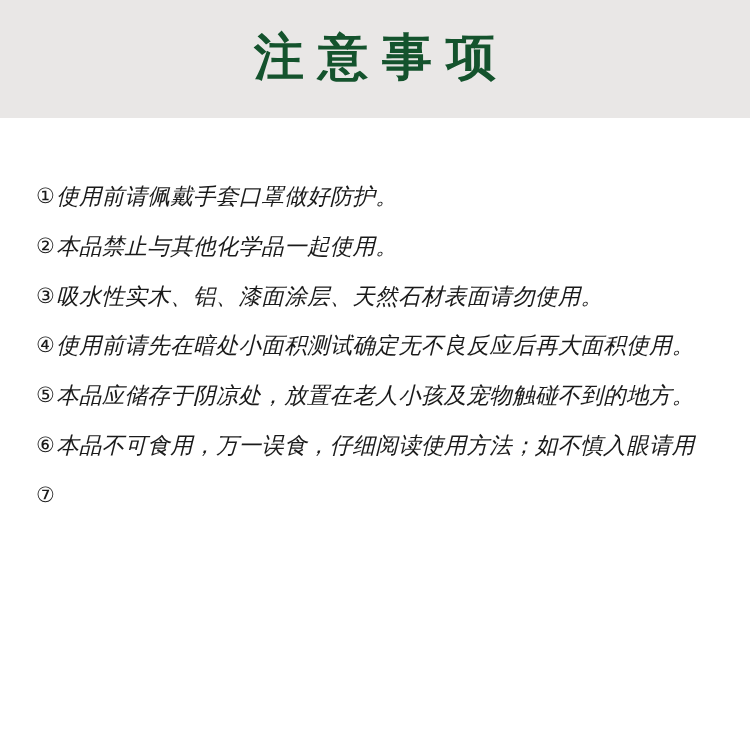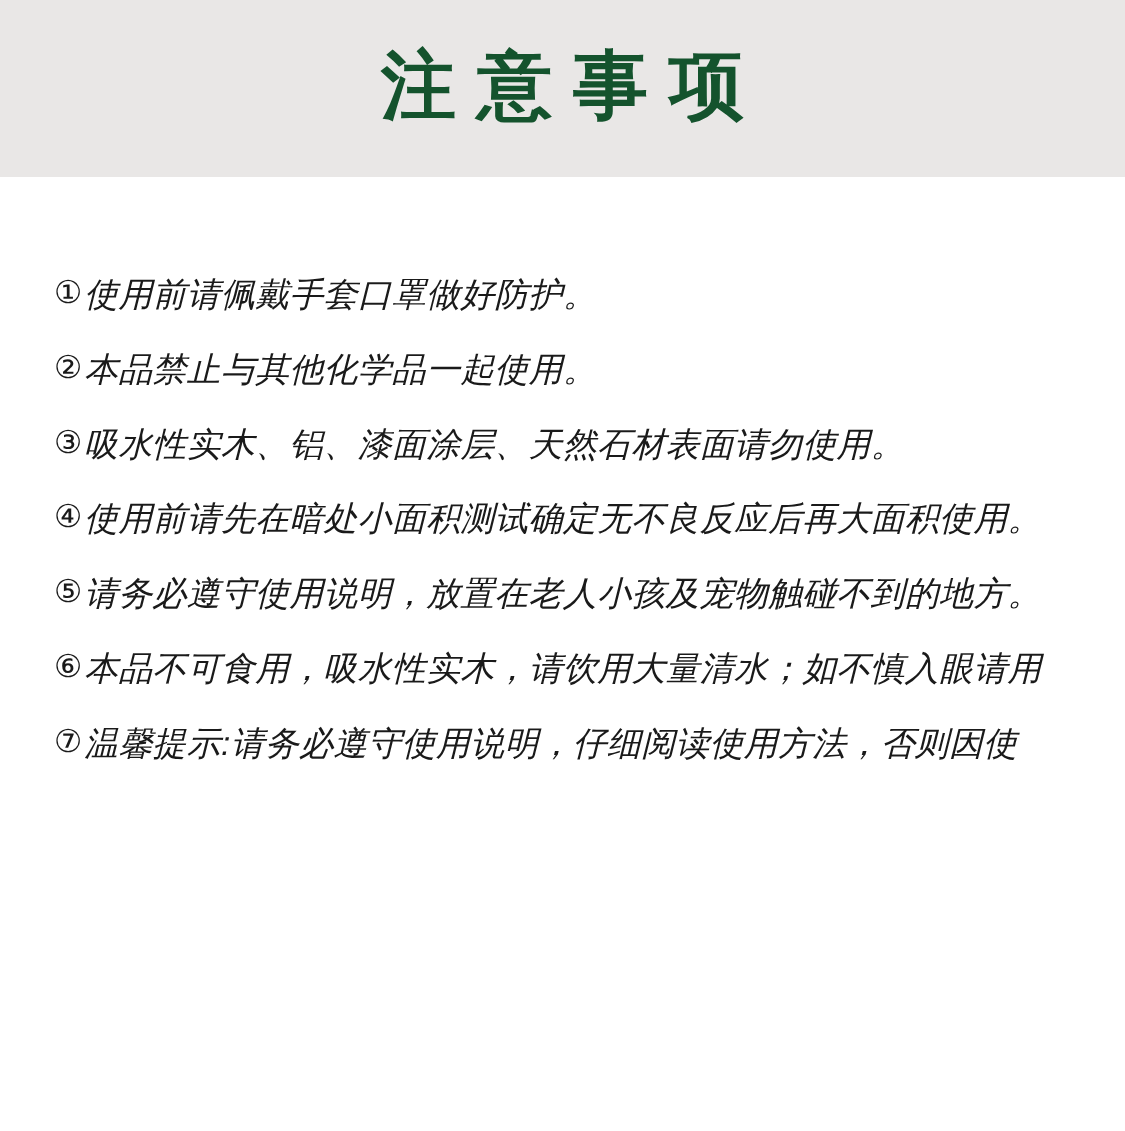--- a/index.html
+++ b/index.html
@@ -104,33 +104,32 @@
         <span class="note-text">吸水性实木、铝、漆面涂层、天然石材表面请勿使用。</span>
       </li>
 
       <li class="note-item">
         <span class="note-marker">④</span>
         <span class="note-text">使用前请先在暗处小面积测试确定无不良反应后再大面积使用。</span>
       </li>
 
       <li class="note-item">
         <span class="note-marker">⑤</span>
-        <span class="note-text">请务必遵守使用说明，放置在老人小孩及宠物触碰不到的地方。</span>
+        <span class="note-text">本品应储存于阴凉处，放置在老人小孩及宠物触碰不到的地方。</span>
       </li>
 
       <li class="note-item">
         <span class="note-marker">⑥</span>
         <span class="note-text wrap">
-          <span>本品不可食用，吸水性实木，请饮用大量清水；如不慎入眼请用</span>
+          <span>本品不可食用，万一误食，仔细阅读使用方法；如不慎入眼请用</span>
         </span>
       </li>
 
       <li class="note-item">
         <span class="note-marker">⑦</span>
         <span class="note-text wrap">
-          <span>温馨提示:请务必遵守使用说明，仔细阅读使用方法，否则因使</span>
         </span>
       </li>
 
     </ul>
   </div>
 
 </div>
 
 </body></html>

